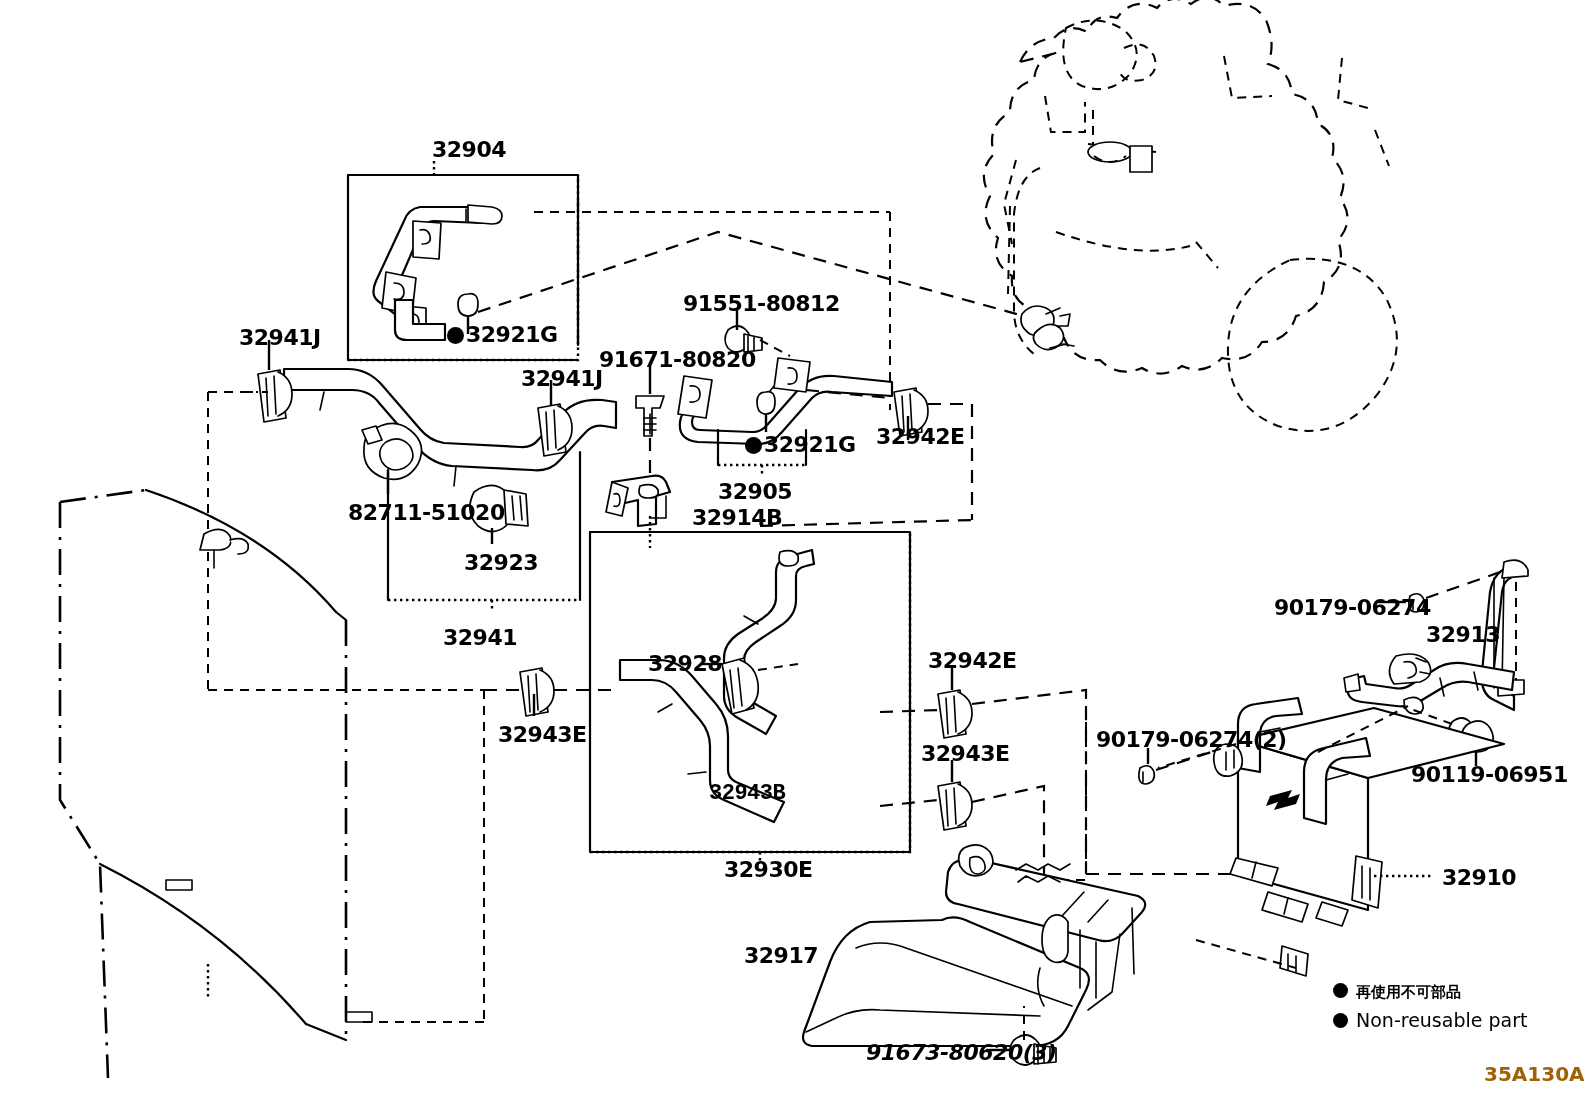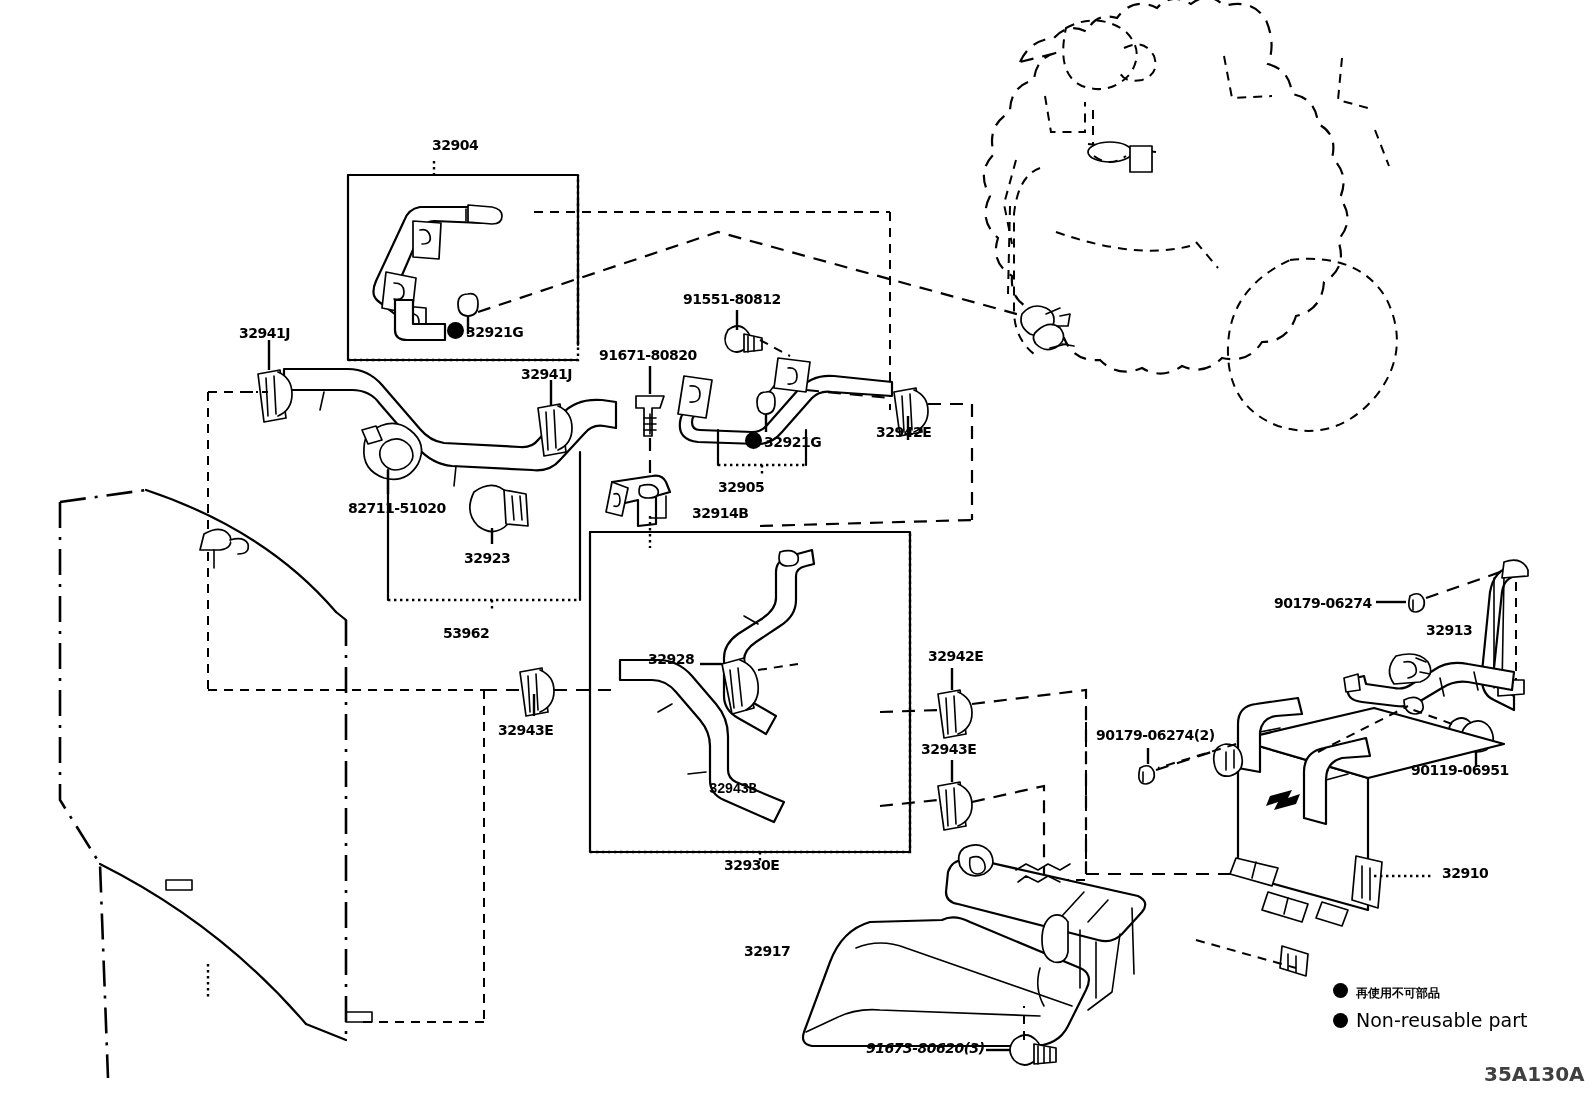--- a/index.html
+++ b/index.html
@@ -1,29 +1,29 @@
 <!DOCTYPE html>
 <html><head>
 <meta charset="utf-8">
 <style>
   html,body{margin:0;padding:0;background:#ffffff;}
   body{width:1592px;height:1099px;font-family:"DejaVu Sans",sans-serif;overflow:hidden;}
   #stage{position:relative;width:1592px;height:1099px;background:#fff;}
   svg#art{position:absolute;left:0;top:0;width:1592px;height:1099px;}
   .lbl{position:absolute;font-family:"DejaVu Sans",sans-serif;font-weight:bold;
        color:#000;white-space:nowrap;letter-spacing:-0.5px;}
-  .pn{font-size:14px;}
+  .pn{font-size:22px;}
   .figref{font-size:21px;line-height:29px;}
   .legend{position:absolute;font-size:19px;font-weight:normal;white-space:nowrap;color:#000;}
-  .legend .jp{font-family:Liberation Mono, monospace;font-weight:bold;font-size:12px;text-align:center;}
+  .legend .jp{font-family:Liberation Mono, monospace;font-weight:bold;font-size:15px;text-align:center;}
   .dot{display:inline-block;width:15px;height:15px;border-radius:50%;background:#000;
        vertical-align:-1px;margin-right:8px;}
   .dotin{display:inline-block;width:17px;height:17px;border-radius:50%;background:#000;
        vertical-align:-2px;margin-right:2px;}
-  .figid{position:absolute;font-size:20px;font-weight:bold;letter-spacing:0px;color:#404040;}
+  .figid{position:absolute;font-size:20px;font-weight:bold;letter-spacing:0px;color:#a16207;}
 </style>
 </head>
 <body>
 
 <div id="stage">
 
 <svg id="art" viewBox="0 0 1592 1099">
   <defs>
     <style>
       .s{fill:none;stroke:#000;stroke-width:2.2;stroke-linecap:round;stroke-linejoin:round;}
@@ -399,21 +399,21 @@
       <div class="lbl pn" style="left: 239px; top: 325px;"><span>32941J</span></div>
       <div class="lbl pn" style="left: 521px; top: 366px;"><span>32941J</span></div>
       <div class="lbl pn" style="left: 683px; top: 291px;"><span>91551-80812</span></div>
       <div class="lbl pn" style="left: 599px; top: 347px;"><span>91671-80820</span></div>
       <div class="lbl pn" style="left: 745px; top: 432px;"><span class="dotin"></span><span>32921G</span></div>
       <div class="lbl pn" style="left: 876px; top: 424px;"><span>32942E</span></div>
       <div class="lbl pn" style="left: 718px; top: 479px;"><span>32905</span></div>
       <div class="lbl pn" style="left: 348px; top: 500px;"><span>82711-51020</span></div>
       <div class="lbl pn" style="left: 652px; top: 505px; margin-left: 40px;"><span>32914B</span></div>
       <div class="lbl pn" style="left: 464px; top: 550px;"><span>32923</span></div>
-      <div class="lbl pn" style="left: 443px; top: 625px;"><span>53962</span></div>
+      <div class="lbl pn" style="left: 443px; top: 625px;"><span>32941</span></div>
       <div class="lbl pn" style="left: 648px; top: 651px;"><span>32928</span></div>
       <div class="lbl pn" style="left: 928px; top: 648px;"><span>32942E</span></div>
       <div class="lbl pn" style="left: 1274px; top: 595px;"><span>90179-06274</span></div>
       <div class="lbl pn" style="left: 1426px; top: 622px;"><span>32913</span></div>
       <div class="lbl pn" style="left: 498px; top: 722px;"><span>32943E</span></div>
       <div class="lbl pn" style="left: 921px; top: 741px;"><span>32943E</span></div>
       <div class="lbl pn" style="left: 1096px; top: 727px;"><span>90179-06274(2)</span></div>
       <div class="lbl pn" style="left: 1411px; top: 762px;"><span>90119-06951</span></div>
       <div class="lbl pn" style="left: 709px; top: 781px; font-family: Liberation Mono, monospace;"><span>32943B</span></div>
       <div class="lbl pn" style="left: 724px; top: 857px;"><span>32930E</span></div>

